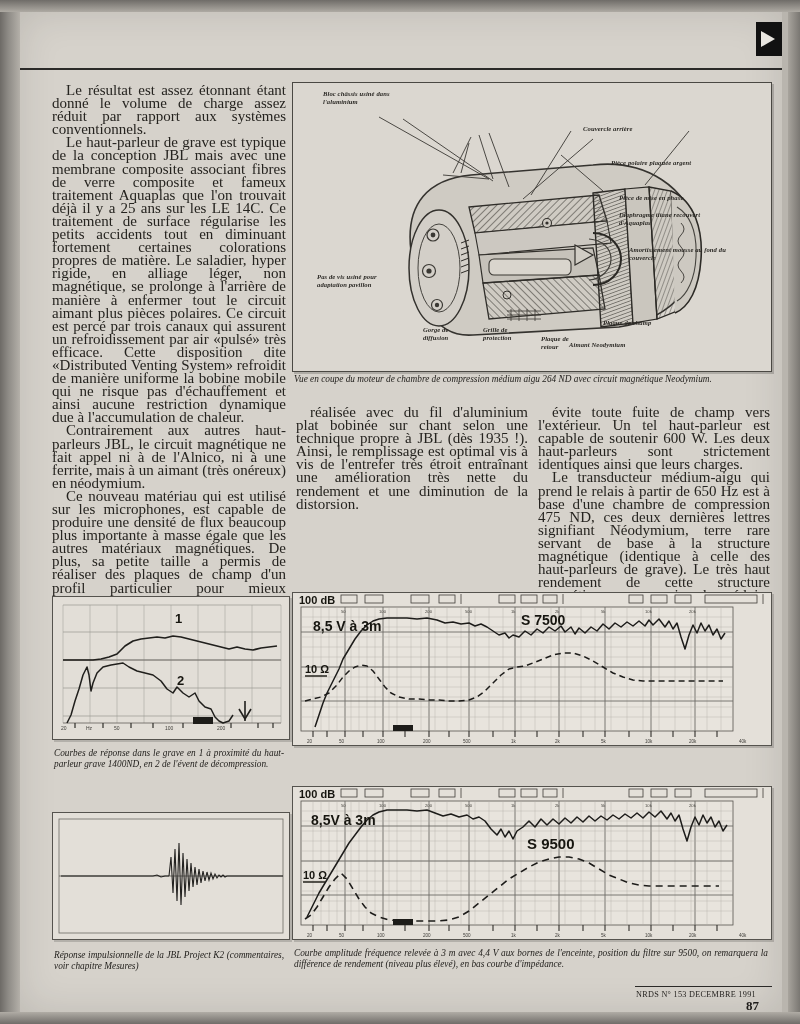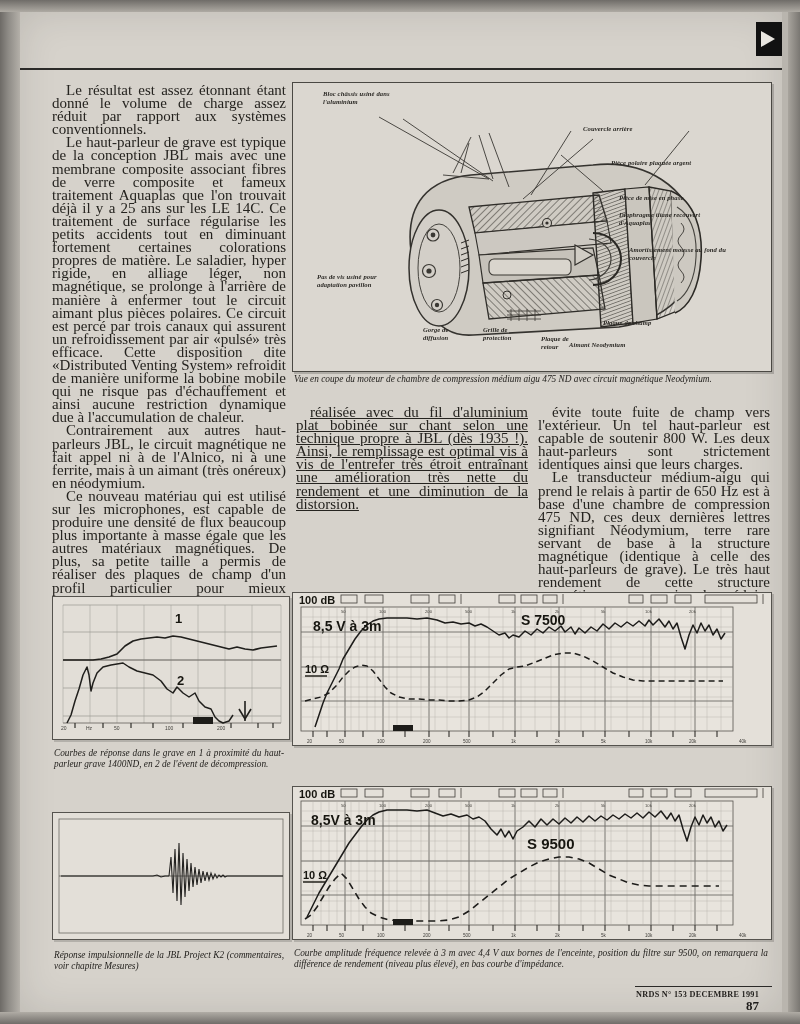--- a/index.html
+++ b/index.html
@@ -84,21 +84,21 @@
     line-height: 13.1px;
     color: #25231f;
     text-align: justify;
     text-justify: inter-word;
   }
   .col p {
     margin: 0;
     text-indent: 14px;
   }
   #col-left  { left: 52px;  top: 84px;  width: 234px; }
-  #col-mid   { left: 296px; top: 406px; width: 232px; text-decoration: underline; }
+  #col-mid   { left: 296px; top: 406px; width: 232px; }
   #col-right { left: 538px; top: 406px; width: 232px; }
 
   
   .fig-diagram {
     position: absolute;
     left: 292px; top: 82px;
     width: 478px; height: 288px;
     background: #d9d5ce;
     border: 1px solid #4a4843;
     box-shadow: 2px 2px 0 rgba(0,0,0,0.18);
@@ -151,21 +151,21 @@
     position: absolute;
     left: 635px; top: 986px;
     width: 137px; height: 1px;
     background: #2b2a28;
   }
   .footer-text {
     position: absolute;
     left: 636px; top: 990px;
     font-family: "Liberation Serif", serif;
     font-size: 8.2px;
-    font-weight: bold;
+    font-weight: normal;
     letter-spacing: 0.3px;
     color: #201e1b;
   }
   .page-number {
     position: absolute;
     left: 746px; top: 998px;
     font-family: "Liberation Serif", serif;
     font-size: 13px;
     font-weight: bold;
     color: #1d1b19;
@@ -199,21 +199,21 @@
     <p>Le haut-parleur de grave est typique de la conception JBL mais avec une membrane composite associant fibres de verre composite et fameux traitement Aquaplas que l'on trouvait déjà il y a 25 ans sur les LE 14C. Ce traitement de surface régularise les petits accidents tout en diminuant fortement certaines colorations propres de matière. Le saladier, hyper rigide, en alliage léger, non magnétique, se prolonge à l'arrière de manière à enfermer tout le circuit aimant plus pièces polaires. Ce circuit est percé par trois canaux qui assurent un refroidissement par air «pulsé» très efficace. Cette disposition dite «Distributed Venting System» refroidit de manière uniforme la bobine mobile qui ne risque pas d'échauffement et ainsi aucune restriction dynamique due à l'accumulation de chaleur.</p>
     <p>Contrairement aux autres haut-parleurs JBL, le circuit magnétique ne fait appel ni à de l'Alnico, ni à une ferrite, mais à un aimant (très onéreux) en néodymium.</p>
     <p>Ce nouveau matériau qui est utilisé sur les microphones, est capable de produire une densité de flux beaucoup plus importante à masse égale que les autres matériaux magnétiques. De plus, sa petite taille a permis de réaliser des plaques de champ d'un profil particulier pour mieux concentrer l'énergie de manière symétrique vers la bobine et diminuer les formes de distorsion par harmonique 2. La bobine mobile est</p>
   </div>
 
   <div class="col" id="col-mid">
     <p>réalisée avec du fil d'aluminium plat bobinée sur chant selon une technique propre à JBL (dès 1935 !). Ainsi, le remplissage est optimal vis à vis de l'entrefer très étroit entraînant une amélioration très nette du rendement et une diminution de la distorsion.</p>
   </div>
 
   <div class="col" id="col-right">
-    <p>évite toute fuite de champ vers l'extérieur. Un tel haut-parleur est capable de soutenir 800 W. Les deux haut-parleurs sont strictement identiques ainsi que leurs charges.</p>
+    <p>évite toute fuite de champ vers l'extérieur. Un tel haut-parleur est capable de soutenir 600 W. Les deux haut-parleurs sont strictement identiques ainsi que leurs charges.</p>
     <p>Le transducteur médium-aigu qui prend le relais à partir de 650 Hz est à base d'une chambre de compression 475 ND, ces deux dernières lettres signifiant Néodymium, terre rare servant de base à la structure magnétique (identique à celle des haut-parleurs de grave). Le très haut rendement de cette structure magnétique a permis de réduire considérablement le volume</p>
   </div>
 
   <div class="fig-diagram">
     <svg class="chart-svg" viewBox="0 0 478 288" preserveAspectRatio="none">
       <defs>
         <pattern id="hatchA" width="5" height="5" patternTransform="rotate(45)" patternUnits="userSpaceOnUse">
           <line x1="0" y1="0" x2="0" y2="5" stroke="#3a3833" stroke-width="1.1"></line>
         </pattern>
         <pattern id="hatchB" width="5" height="5" patternTransform="rotate(-45)" patternUnits="userSpaceOnUse">
@@ -317,21 +317,21 @@
 
     <div class="diag-label" style="left:190px; top:243px; width:54px;">Grille de protection</div>
 
     <div class="diag-label" style="left:248px; top:252px; width:34px;">Plaque de retour</div>
 
     <div class="diag-label" style="left:310px; top:236px; width:74px;">Plaque de champ</div>
 
     <div class="diag-label" style="left:276px; top:258px; width:60px;">Aimant Neodymium</div>
   </div>
 
-  <div class="fig-caption" id="cap-diagram">Vue en coupe du moteur de chambre de compression médium aigu 475 ND avec circuit magnétique Neodymium.</div>
+  <div class="fig-caption" id="cap-diagram">Vue en coupe du moteur de chambre de compression médium aigu 264 ND avec circuit magnétique Neodymium.</div>
 
   <div class="chart-box" id="chart-bass">
     <svg class="chart-svg" viewBox="0 0 236 142" preserveAspectRatio="none">
       <rect x="0" y="0" width="236" height="142" fill="#e2ded7"></rect>
 
       <g stroke="#8d8a84" stroke-width="0.6">
         <line x1="10" y1="8" x2="228" y2="8"></line>
         <line x1="10" y1="35" x2="228" y2="35"></line>
         <line x1="10" y1="63" x2="228" y2="63"></line>
         <line x1="10" y1="91" x2="228" y2="91"></line>

